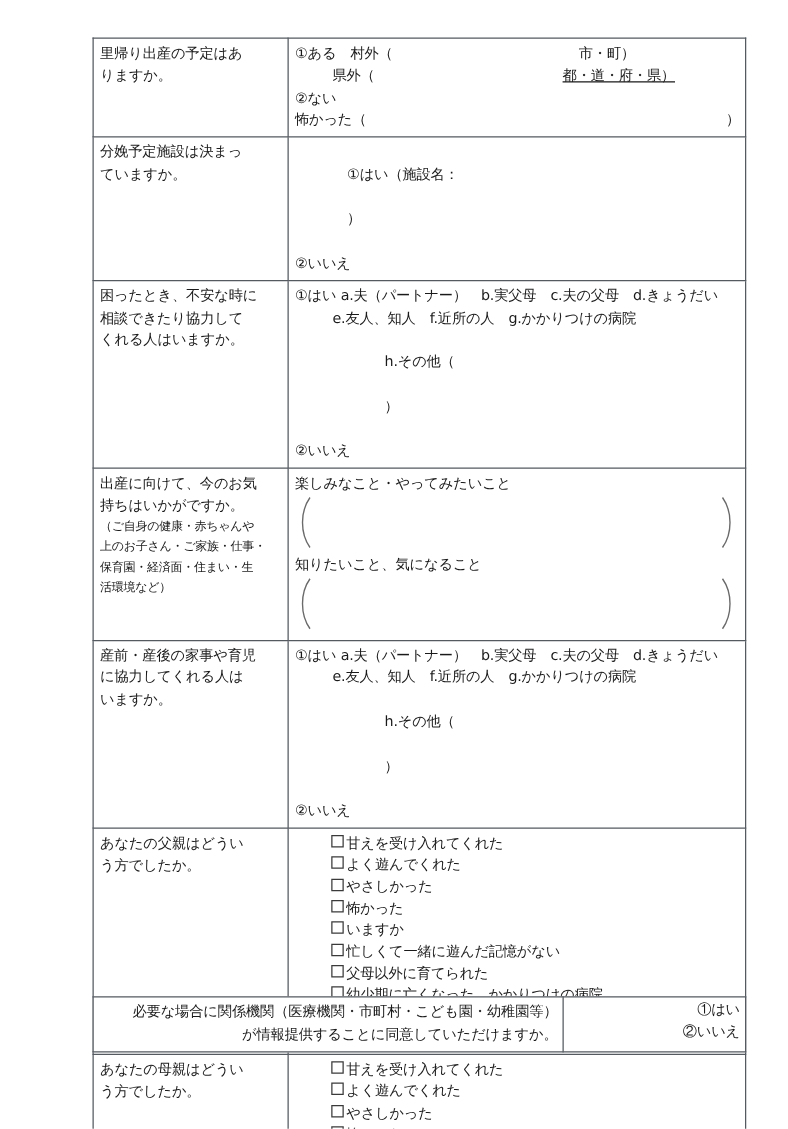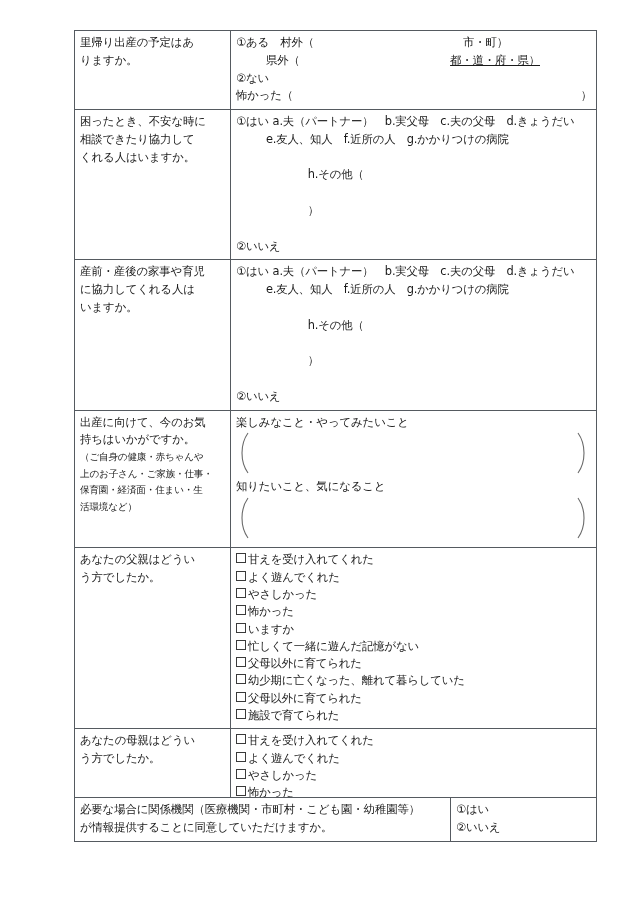--- a/index.html
+++ b/index.html
@@ -30,36 +30,37 @@
   }
   #main-table {
     left: 62px;
     top: 30px;
     width: 508px;
   }
   #consent-table {
     left: 62px;
     top: 797px;
     width: 508px;
+    text-align: right;
   }
   .form-table td {
     border: 1px solid #555a60;
     vertical-align: top;
     padding: 3px 4px 4px 5px;
     font-size: 11.4px;
     line-height: 1.56;
   }
   .label-cell {
     width: 146px;
   }
   .answer-cell {
     width: 356px;
   }
   .consent-label-cell { width: 366px; }
-  .consent-answer-cell { width: 136px; }
+  .consent-answer-cell { width: 136px; font-family: Liberation Mono, monospace; }
 
   .qtext {
     display: block;
     letter-spacing: -0.1px;
   }
   .note {
     display: block;
     font-size: 9.6px;
     line-height: 1.72;
     letter-spacing: -0.2px;
@@ -89,20 +90,21 @@
     white-space: pre;
   }
   .paren-far .close { margin-left: auto; }
 
   
   .check-line {
     display: block;
     white-space: pre;
     letter-spacing: -0.15px;
     line-height: 1.52;
+    margin-left: 29px;
   }
   .cb {
     display: inline-block;
     width: 8px;
     height: 8px;
     border: 1px solid #3a3a3a;
     margin-right: 2px;
     position: relative;
     top: 0px;
     background: #fff;
@@ -153,40 +155,37 @@
             <span class="tail wide">都・道・府・県）</span>
           </div>
           <span class="opt">②ない</span>
           <div class="opt paren-far">
             <span>怖かった（</span>
             <span class="close">）</span>
           </div>
         </td>
       </tr>
 
+      <tr>
+        <td class="label-cell">
+          <span class="qtext">分娩予定施設は決まっ<br>ていますか。</span>
+        </td>
+        <td class="answer-cell">
+          <div class="opt">
+            <span>①はい（施設名：</span>
+            <span class="sp-l"></span><span class="sp-l"></span><span class="sp-m"></span>
+            <span>）</span>
+          </div>
+          <span class="opt">②いいえ</span>
+        </td>
+      </tr>
 
       <tr>
         <td class="label-cell">
           <span class="qtext">困ったとき、不安な時に<br>相談できたり協力して<br>くれる人はいますか。</span>
-        </td>
-        <td class="answer-cell">
-          <span class="opt">①はい a.夫（パートナー）　b.実父母　c.夫の父母　d.きょうだい</span>
-          <span class="opt indent">e.友人、知人　f.近所の人　g.かかりつけの病院</span>
-          <div class="opt indent">
-            <span>h.その他（</span>
-            <span class="sp-l"></span><span class="sp-l"></span><span class="sp-s"></span>
-            <span>）</span>
-          </div>
-          <span class="opt">②いいえ</span>
-        </td>
-      </tr>
-
-      <tr>
-        <td class="label-cell">
-          <span class="qtext">産前・産後の家事や育児<br>に協力してくれる人は<br>いますか。</span>
         </td>
         <td class="answer-cell">
           <span class="opt">①はい a.夫（パートナー）　b.実父母　c.夫の父母　d.きょうだい</span>
           <span class="opt indent">e.友人、知人　f.近所の人　g.かかりつけの病院</span>
           <div class="opt indent">
             <span>h.その他（</span>
             <span class="sp-l"></span><span class="sp-l"></span><span class="sp-s"></span>
             <span>）</span>
           </div>
           <span class="opt">②いいえ</span>
@@ -230,31 +229,47 @@
                   </svg>
               </span>
             </div>
           </div>
 
         </td>
       </tr>
 
       <tr>
         <td class="label-cell">
+          <span class="qtext">産前・産後の家事や育児<br>に協力してくれる人は<br>いますか。</span>
+        </td>
+        <td class="answer-cell">
+          <span class="opt">①はい a.夫（パートナー）　b.実父母　c.夫の父母　d.きょうだい</span>
+          <span class="opt indent">e.友人、知人　f.近所の人　g.かかりつけの病院</span>
+          <div class="opt indent">
+            <span>h.その他（</span>
+            <span class="sp-l"></span><span class="sp-l"></span><span class="sp-s"></span>
+            <span>）</span>
+          </div>
+          <span class="opt">②いいえ</span>
+        </td>
+      </tr>
+
+      <tr>
+        <td class="label-cell">
           <span class="qtext">あなたの父親はどうい<br>う方でしたか。</span>
         </td>
         <td class="answer-cell" id="father-checklist">
             <span class="check-line"><span class="cb"></span><span>甘えを受け入れてくれた</span></span>
             <span class="check-line"><span class="cb"></span><span>よく遊んでくれた</span></span>
             <span class="check-line"><span class="cb"></span><span>やさしかった</span></span>
             <span class="check-line"><span class="cb"></span><span>怖かった</span></span>
             <span class="check-line"><span class="cb"></span><span>いますか</span></span>
             <span class="check-line"><span class="cb"></span><span>忙しくて一緒に遊んだ記憶がない</span></span>
             <span class="check-line"><span class="cb"></span><span>父母以外に育てられた</span></span>
-            <span class="check-line"><span class="cb"></span><span>幼少期に亡くなった、離れて暮らしていた</span></span>
+            <span class="check-line"><span class="cb"></span><span>幼少期に亡くなった、かかりつけの病院</span></span>
             <span class="check-line"><span class="cb"></span><span>父母以外に育てられた</span></span>
             <span class="check-line"><span class="cb"></span><span>施設で育てられた</span></span>
           </td>
       </tr>
 
       <tr>
         <td class="label-cell">
           <span class="qtext">あなたの母親はどうい<br>う方でしたか。</span>
         </td>
         <td class="answer-cell" id="mother-checklist">

